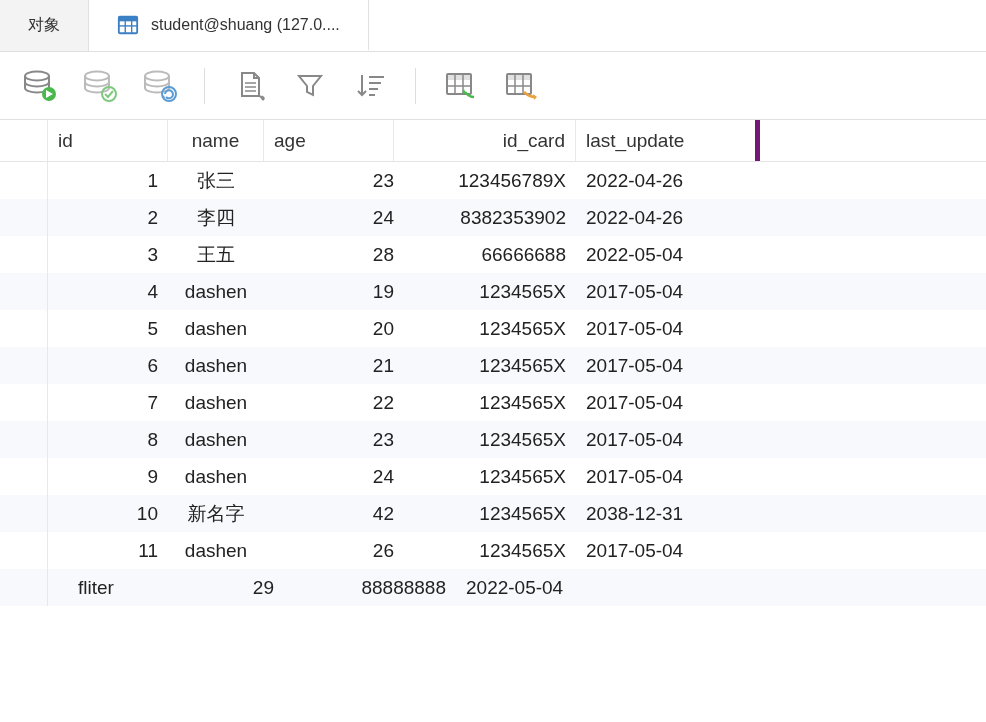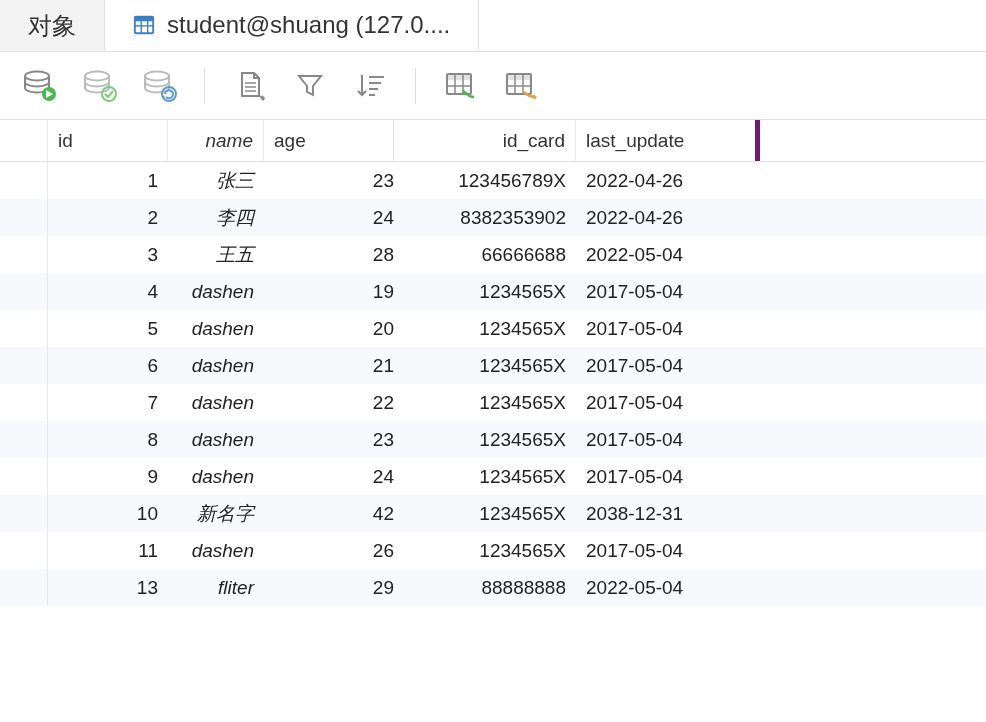--- a/index.html
+++ b/index.html
@@ -16,21 +16,21 @@
     display: flex;
     height: 52px;
     background: #fff;
     border-bottom: 1px solid #e0e0e0;
   }
   .tab {
     display: flex;
     align-items: center;
     padding: 0 28px;
     height: 100%;
-    font-size: 24px;
+    font-size: 16px;
     color: #333;
     cursor: pointer;
     border-right: 1px solid #e0e0e0;
   }
   .tab.inactive {
     background: #f3f3f3;
   }
   .tab.active {
     background: #fff;
     border-bottom: 2px solid #fff;
@@ -96,21 +96,21 @@
   .col {
     padding: 0 10px;
     display: flex;
     align-items: center;
     height: 100%;
   }
   .header-row .col {
     border-right: 1px solid #e8e8e8;
   }
   .col-id   { width: 120px; justify-content: flex-end; }
-  .col-name { width: 96px;  justify-content: flex-end; font-style: italic; }
+  .col-name { width: 96px;  justify-content: center; }
   .col-age  { width: 130px; justify-content: flex-end; padding-right: 0; }
   .col-card { width: 182px; justify-content: flex-end; }
   .col-date { width: 184px; justify-content: flex-start; }
   .header-row .col-id,
   .header-row .col-age { justify-content: flex-start; padding-left: 10px; }
   .header-row .col-date { border-right: 5px solid #701a75; }
   svg { display: block; }
 </style>
 </head>
 <body>
@@ -316,20 +316,19 @@
       <div class="row">
         <div class="gutter"></div>
         <div class="col col-id">11</div>
         <div class="col col-name">dashen</div>
         <div class="col col-age">26</div>
         <div class="col col-card">1234565X</div>
         <div class="col col-date">2017-05-04</div>
       </div>
       <div class="row alt">
         <div class="gutter"></div>
-        <div class="col col-id">13</div>
         <div class="col col-name">fliter</div>
         <div class="col col-age">29</div>
         <div class="col col-card">88888888</div>
         <div class="col col-date">2022-05-04</div>
       </div>
     </div>
 </div>
 
 </body></html>

